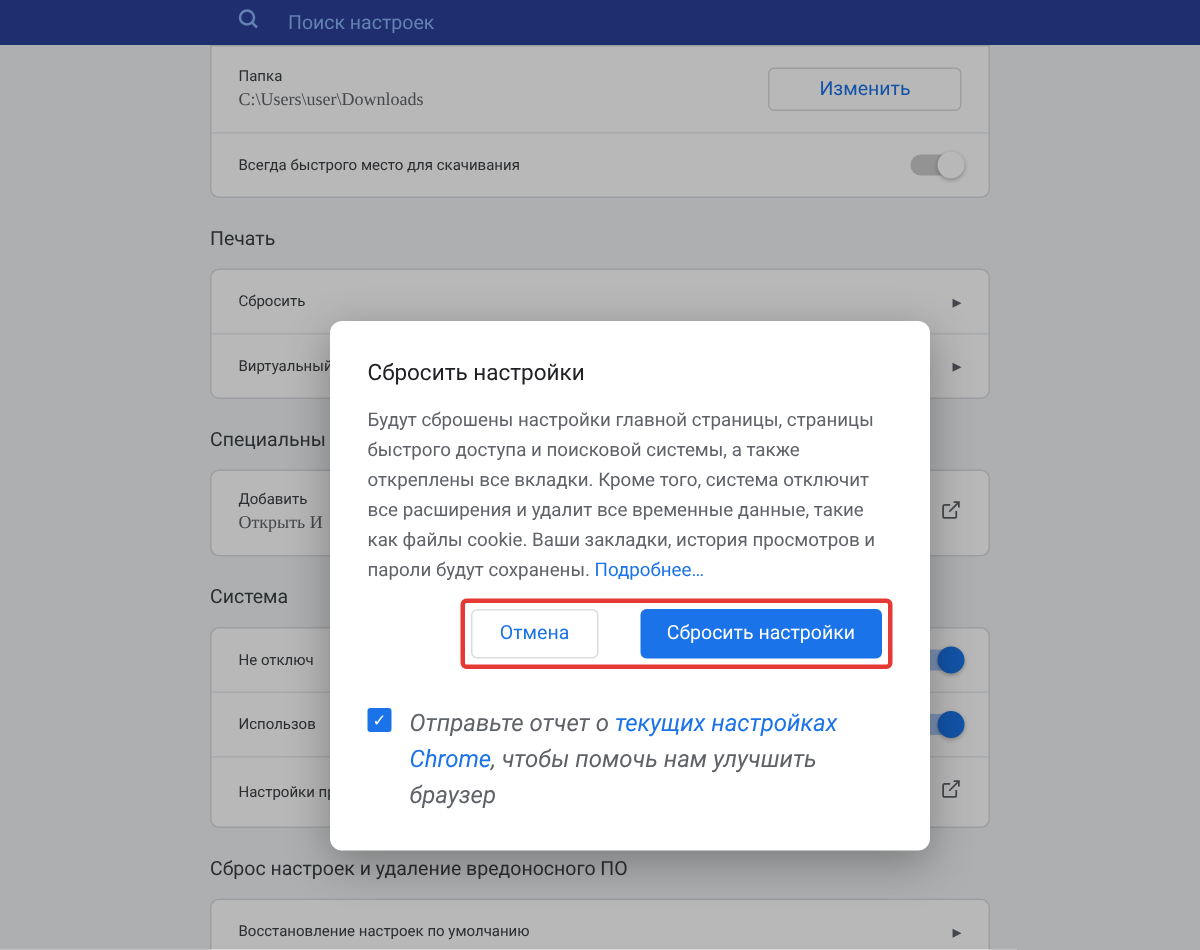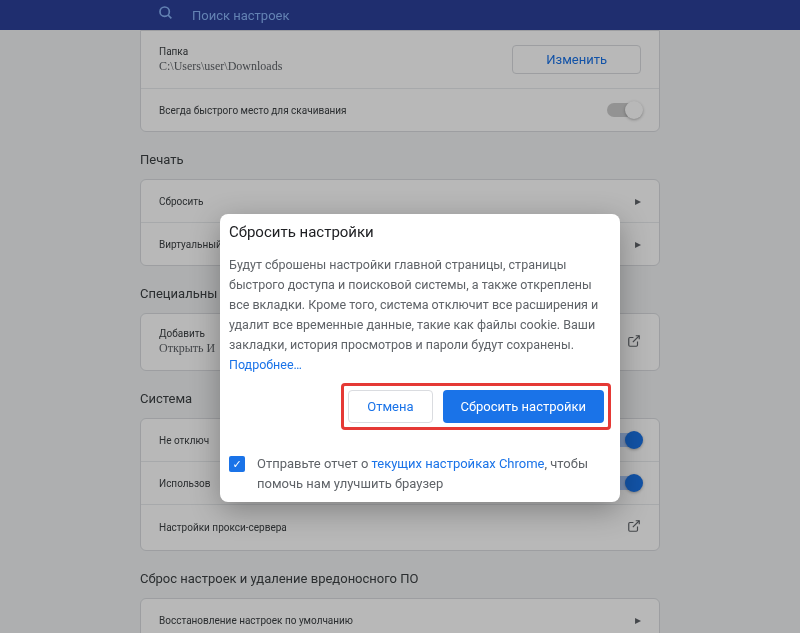--- a/index.html
+++ b/index.html
@@ -25,31 +25,31 @@
     
     .toggle { width: 34px; height: 14px; background: #ccc; border-radius: 10px; position: relative; }
     .toggle::after { content: ''; position: absolute; width: 18px; height: 18px; background: #fff; border-radius: 50%; top: -2px; right: -2px; box-shadow: 0 1px 3px rgba(0,0,0,.3); }
     .toggle.on { background: #aecbfa; }
     .toggle.on::after { background: #1a73e8; }
     
     .open-icon { color: #5f6368; font-size: 14px; }
     
     .overlay { position: absolute; inset: 0; background: rgba(0,0,0,0.28); }
     
-    .dialog { position: absolute; top: 214px; left: 220px; width: 400px; background: #fff; border-radius: 8px; box-shadow: 0 8px 30px rgba(0,0,0,0.3); padding: 9px; }
+    .dialog { position: absolute; top: 214px; left: 220px; width: 400px; background: #fff; border-radius: 8px; box-shadow: 0 8px 30px rgba(0,0,0,0.3); padding: 25px; }
     .dialog-title { font-size: 15px; color: #202124; margin-bottom: 14px; }
     .dialog-body { font-size: 12.5px; color: #5f6368; line-height: 1.6; margin-bottom: 8px; }
     .dialog-body a { color: #1a73e8; text-decoration: none; }
     .dialog-actions { display: flex; justify-content: flex-end; gap: 10px; }
     .btn-cancel { background: #fff; border: 1px solid #dadce0; color: #1a73e8; padding: 8px 18px; border-radius: 4px; font-size: 13px; cursor: pointer; }
     .btn-primary { background: #1a73e8; border: none; color: #fff; padding: 8px 18px; border-radius: 4px; font-size: 13px; cursor: pointer; }
-    .highlight-box { border: 3px solid #e53935; border-radius: 4px; padding: 4px; display: inline-flex; gap: 10px; }
+    .highlight-box { border: 3px solid #e53935; border-radius: 4px; padding: 4px; display: inline-flex; gap: 28px; }
     .dialog-report { display: flex; align-items: flex-start; gap: 12px; margin-top: 20px; padding-top: 4px; }
     .checkbox { width: 16px; height: 16px; background: #1a73e8; border-radius: 2px; display: flex; align-items: center; justify-content: center; color: #fff; font-size: 11px; flex-shrink: 0; margin-top: 2px; }
-    .report-text { font-size: 13px; color: #5f6368; line-height: 1.5; }
+    .report-text { font-size: 16px; color: #5f6368; line-height: 1.5; font-style: italic; }
     .report-text a { color: #1a73e8; text-decoration: none; }
     
     .annotations { position: absolute; inset: 0; pointer-events: none; }
   </style>
 </head>
 <body>
 
 <div class="header">
   <span class="search-icon">
     <svg width="16" height="16" viewBox="0 0 24 24" fill="none" stroke="currentColor" stroke-width="2.5">

